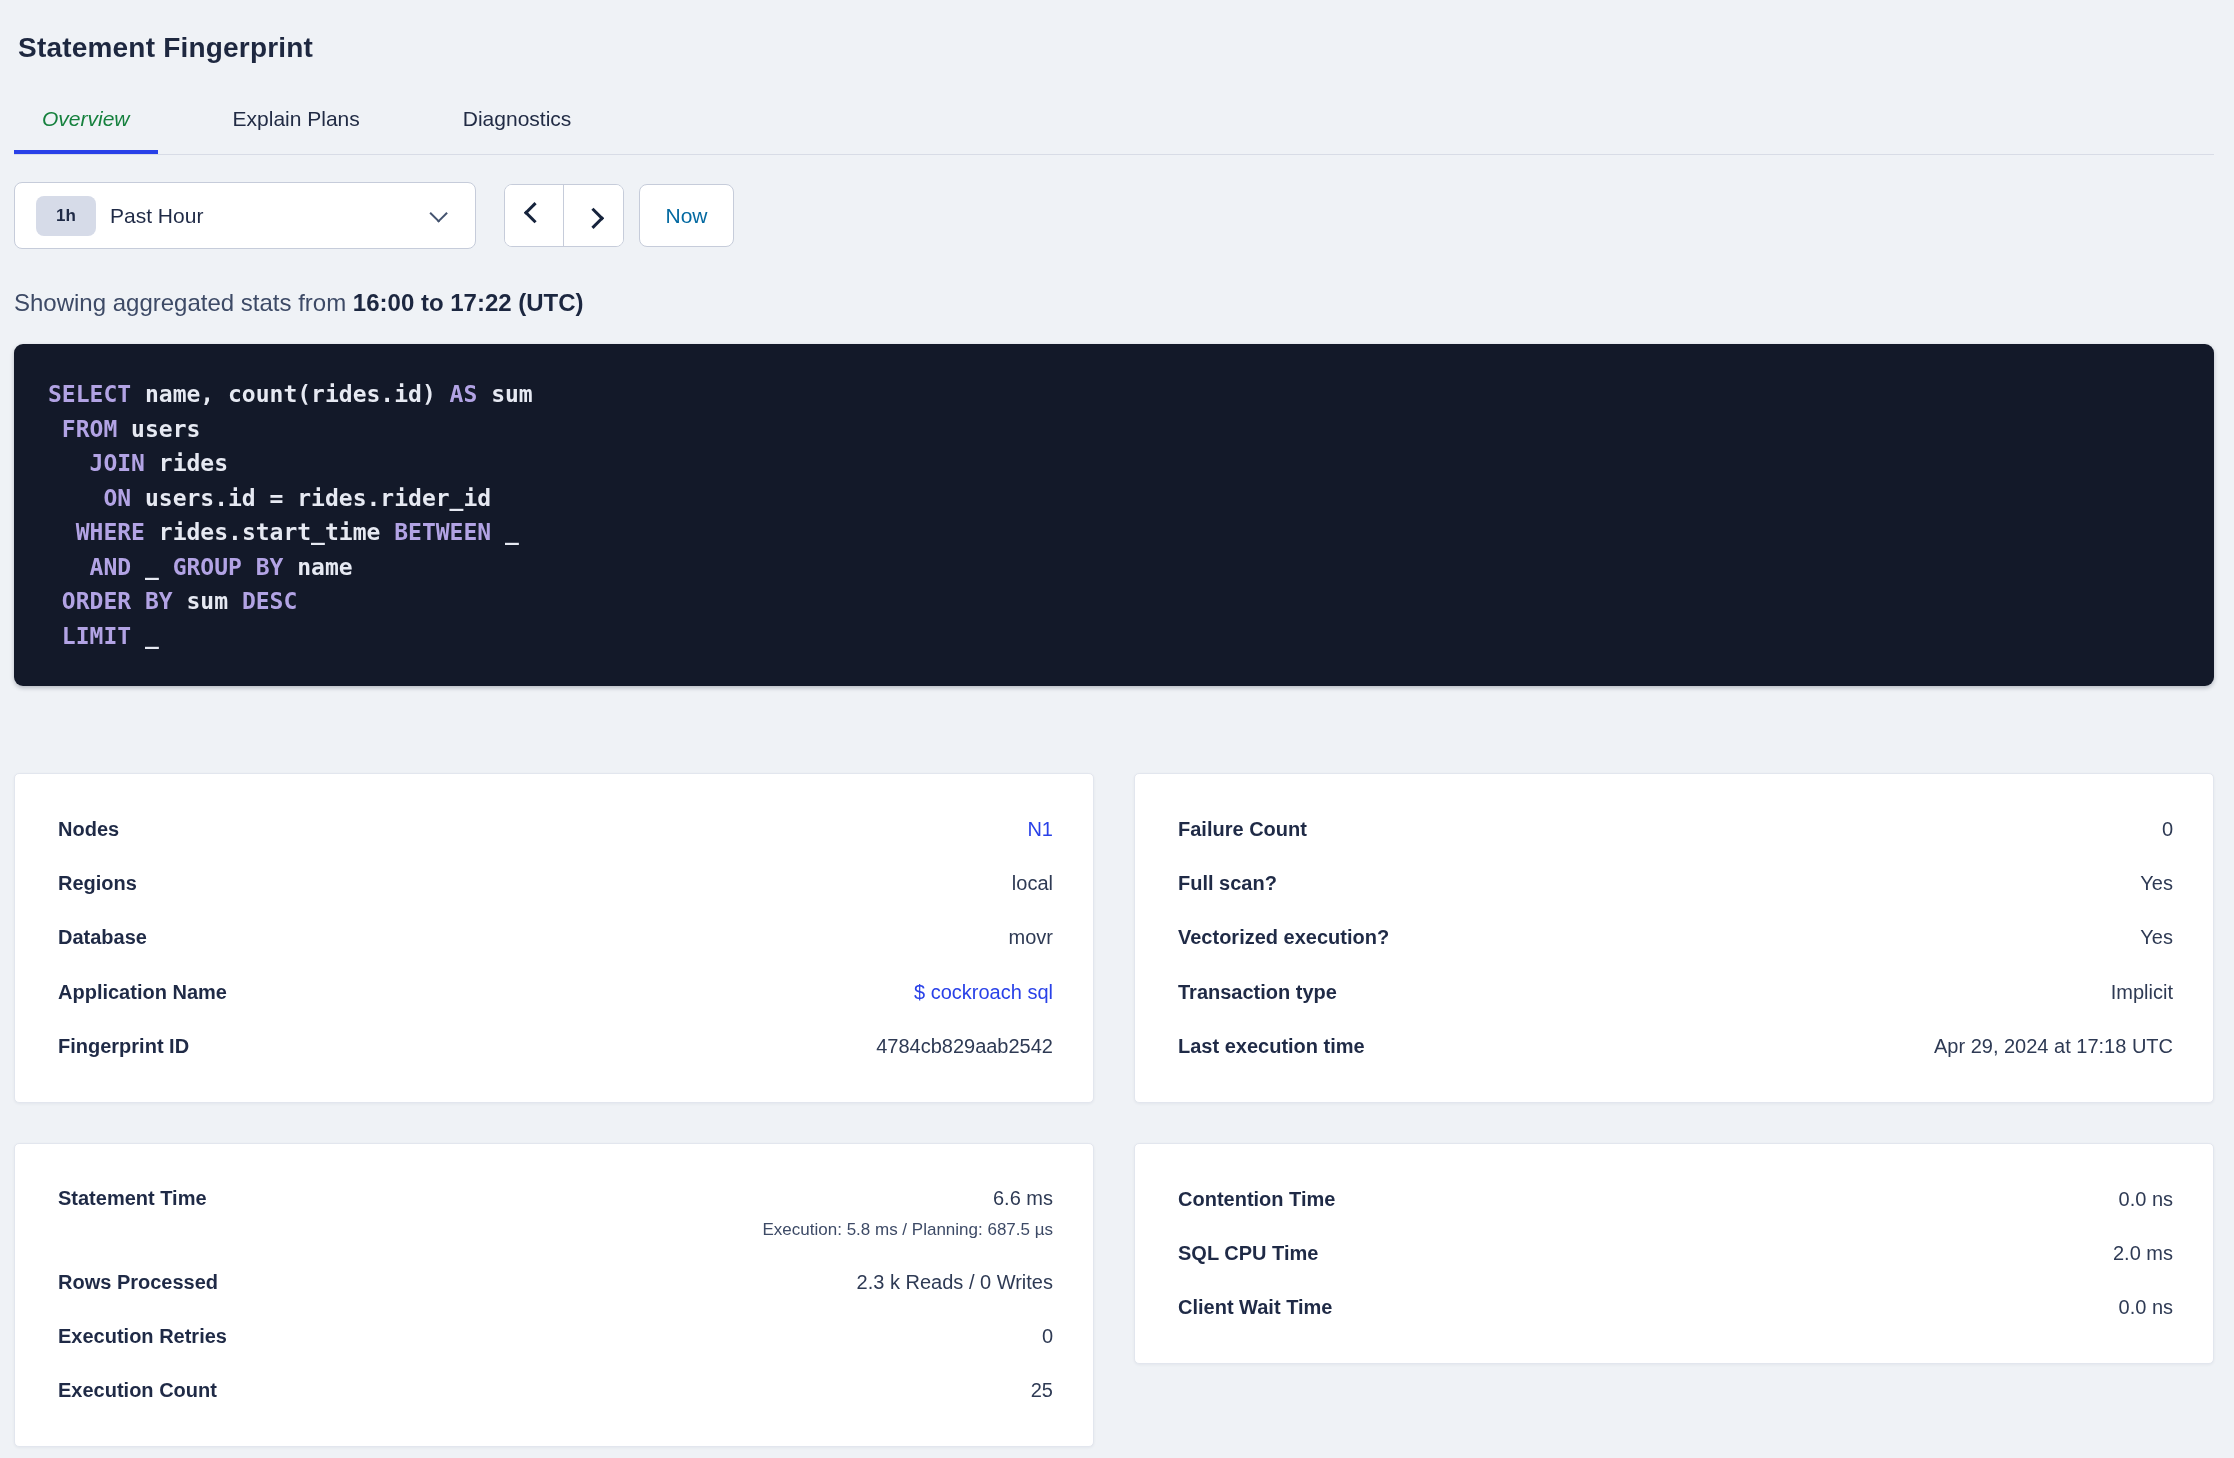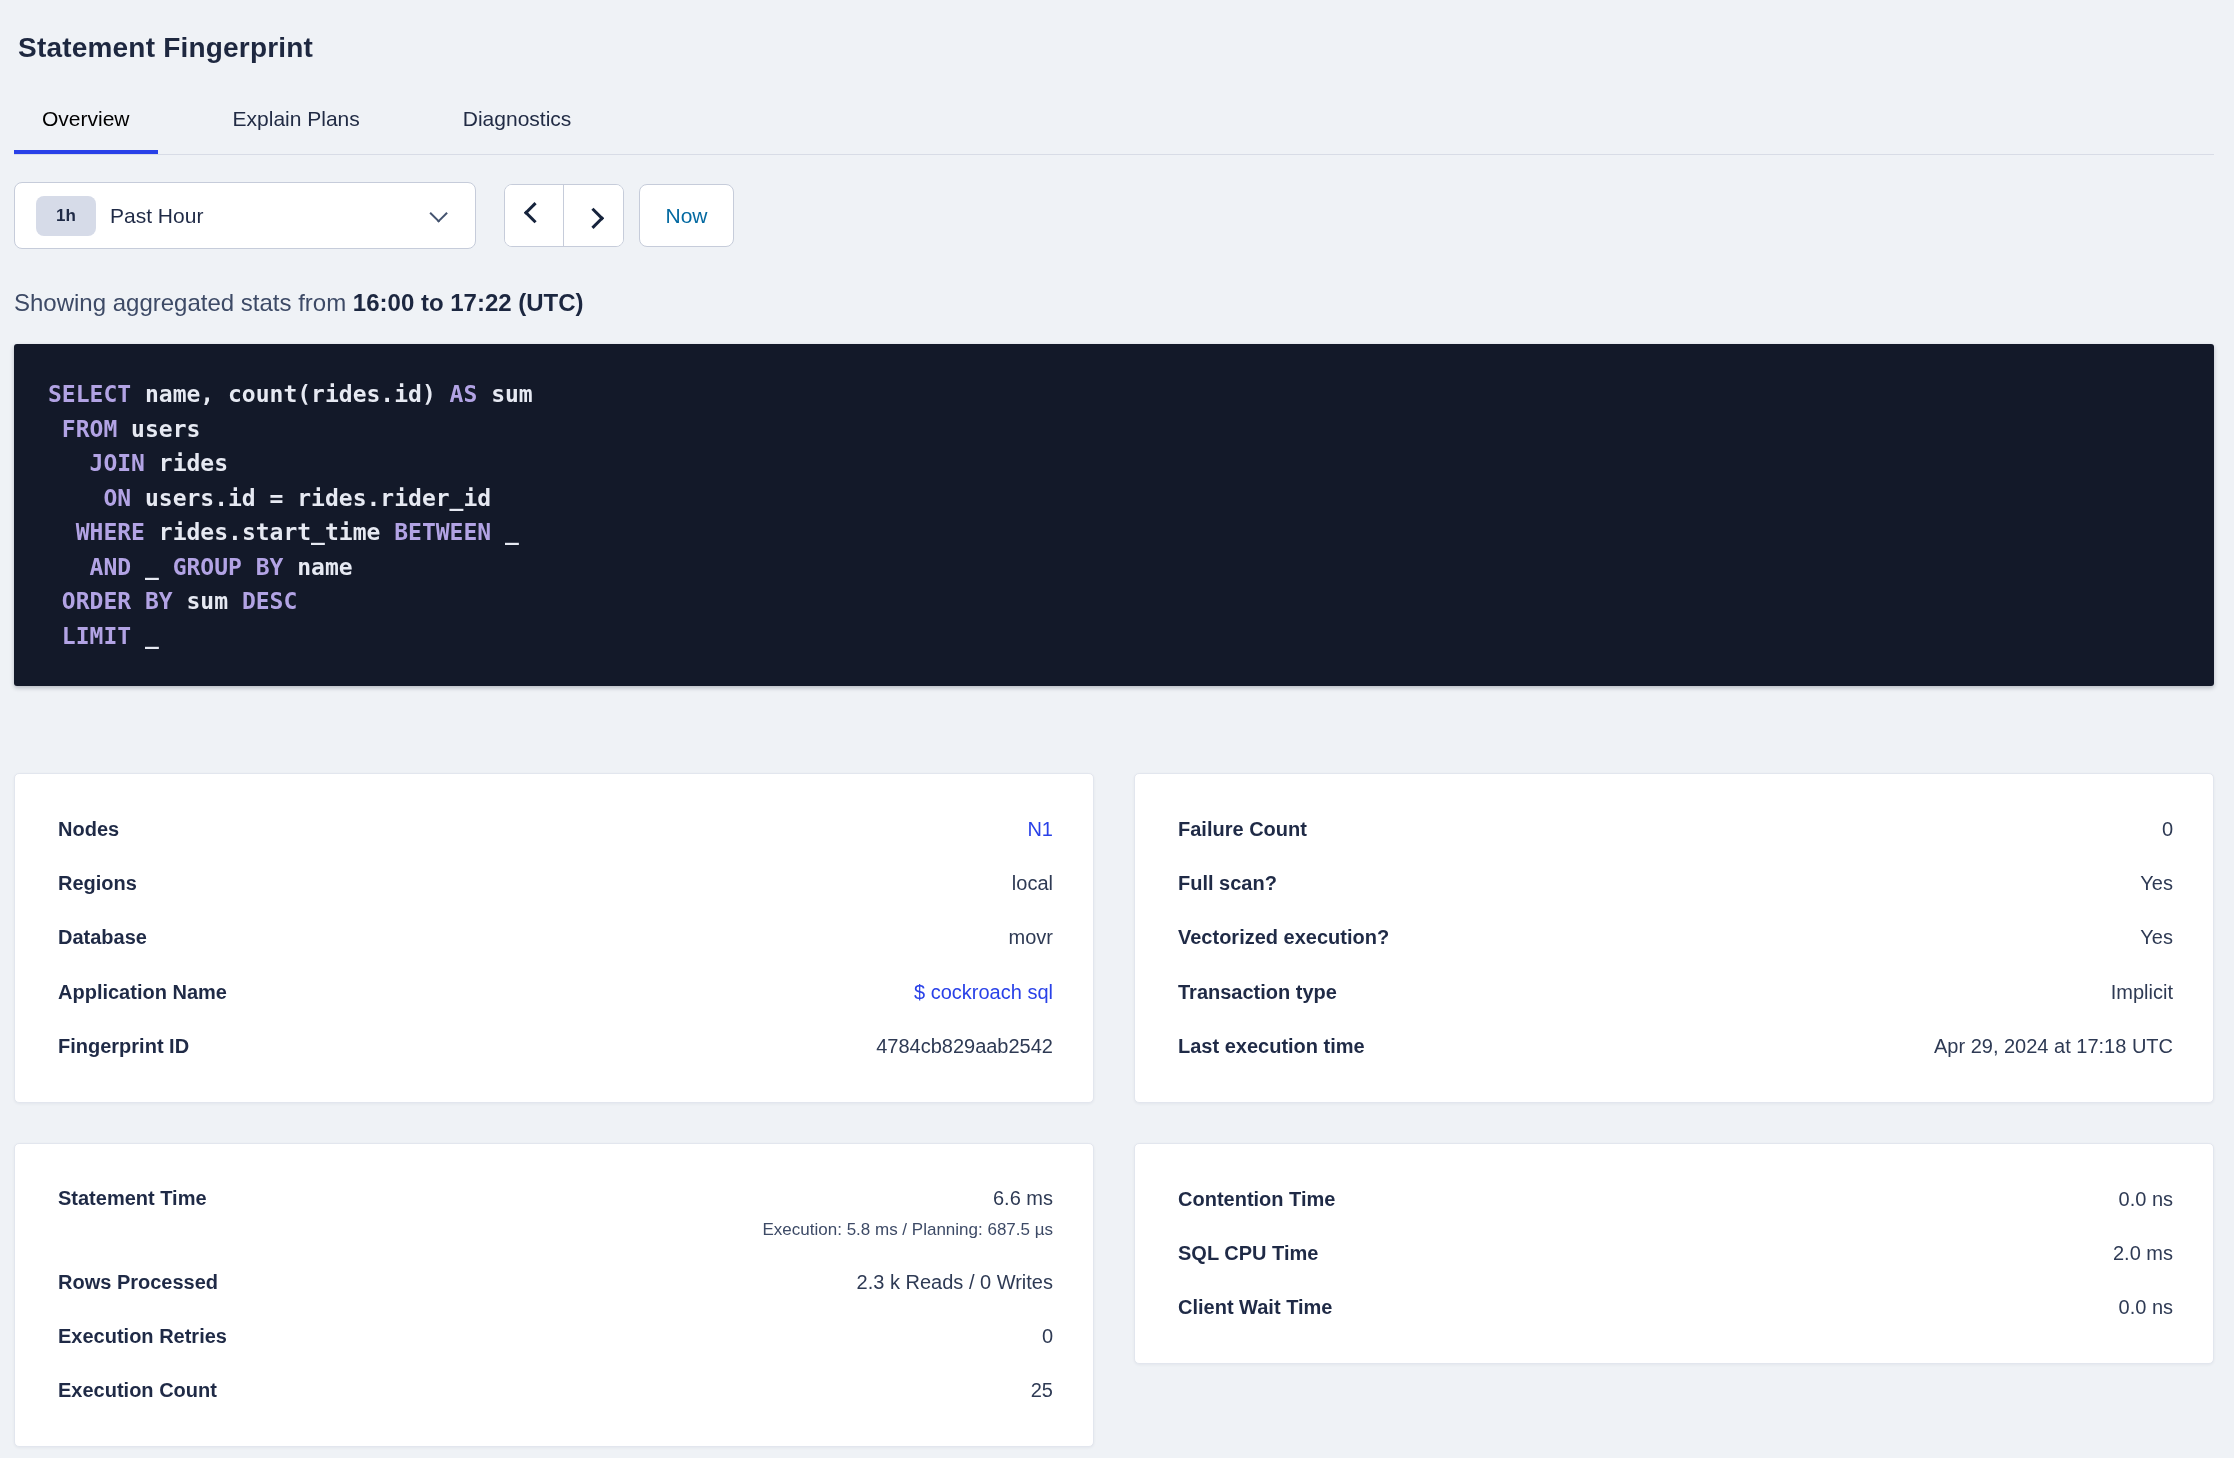--- a/index.html
+++ b/index.html
@@ -32,22 +32,23 @@
   .tab {
     font-size: 21px;
     line-height: 28px;
     padding: 0 28px 17px 28px;
     color: #222c45;
     border-bottom: 4px solid transparent;
     cursor: pointer;
     background: none;
   }
   .tab.active {
-    color: #000000;
+    color: #15803d;
     border-bottom-color: #2941e8;
+    font-style: italic;
   }
 
   
   .controls {
     margin-top: 27px;
     display: flex;
     align-items: center;
     height: 67px;
   }
   .time-dropdown {
@@ -134,21 +135,21 @@
     font-size: 24px;
     line-height: 26px;
     color: #3d4a66;
   }
   .caption b { color: #1c2740; font-weight: 700; }
 
   
   .sql-box {
     margin-top: 28px;
     background: #131929;
-    border-radius: 3px;
+    border-radius: 9px;
     padding: 33px 34px;
     box-shadow: 0 2px 4px rgba(17, 24, 42, 0.25);
   }
   .sql-line {
     font-family: "DejaVu Sans Mono", monospace;
     font-size: 23px;
     font-weight: 700;
     line-height: 34.5px;
     white-space: pre;
     color: #e6e9f2;

